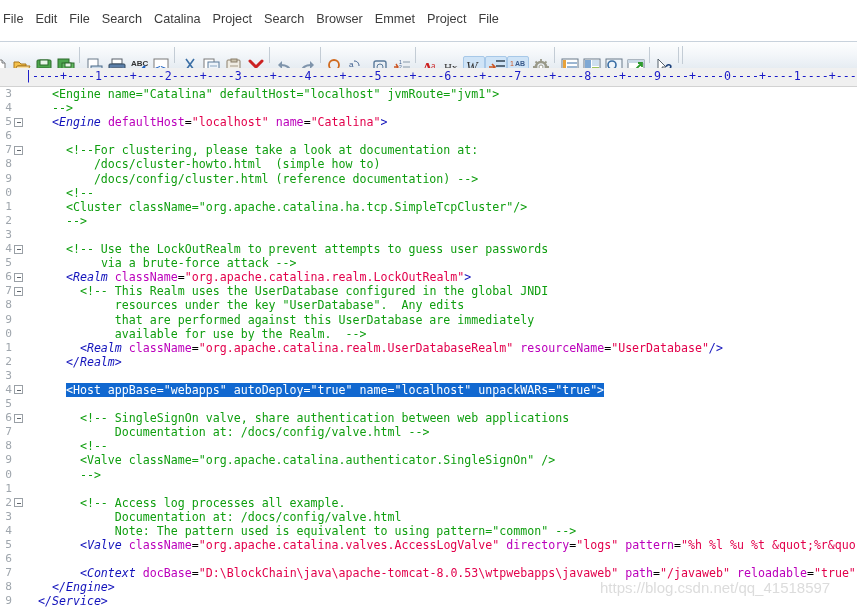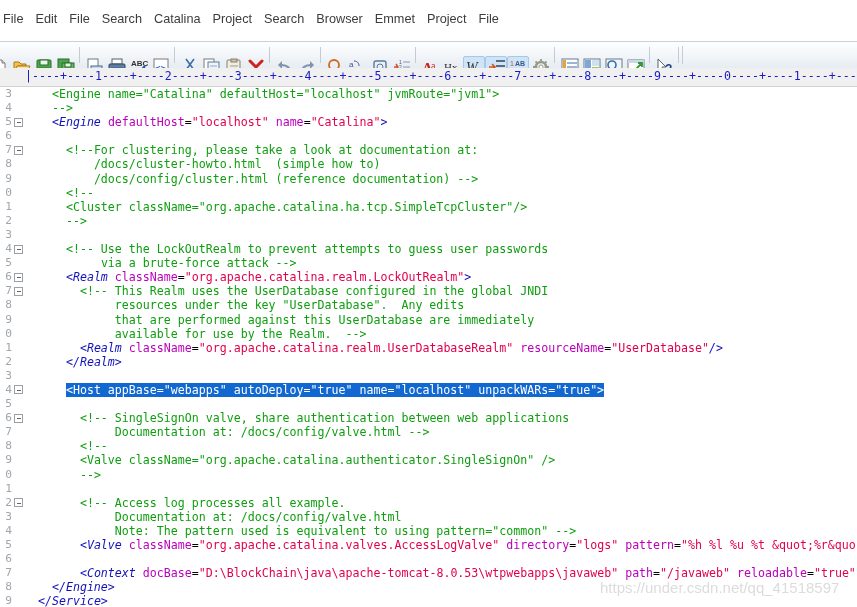--- a/index.html
+++ b/index.html
@@ -306,21 +306,21 @@
         </div>
       </div>
     <div class="tb-end"></div>
   </div>
 
   <div class="ruler">
     <div class="ruler-text">|----+----1----+----2----+----3----+----4----+----5----+----6----+----7----+----8----+----9----+----0----+----1----+----2</div>
   </div>
 
   <div class="editor">
-    <div class="watermark">https://under.csdn.net/qq_41518597</div>
+    <div class="watermark">https://blog.csdn.net/qq_41518597</div>
     <div class="code" id="code"><div class="ln"><span class="p">      </span><span class="c">&lt;Engine name="Catalina" defaultHost="localhost" jvmRoute="jvm1"&gt;</span></div><div class="ln"><span class="p">      </span><span class="c">--&gt;</span></div><div class="ln"><span class="p">      </span><span class="t">&lt;Engine</span><span class="p"> </span><span class="a">defaultHost</span><span class="p">=</span><span class="v">"localhost"</span><span class="p"> </span><span class="a">name</span><span class="p">=</span><span class="v">"Catalina"</span><span class="t">&gt;</span></div><div class="ln"></div><div class="ln"><span class="p">        </span><span class="c">&lt;!--For clustering, please take a look at documentation at:</span></div><div class="ln"><span class="p">            </span><span class="c">/docs/cluster-howto.html  (simple how to)</span></div><div class="ln"><span class="p">            </span><span class="c">/docs/config/cluster.html (reference documentation) --&gt;</span></div><div class="ln"><span class="p">        </span><span class="c">&lt;!--</span></div><div class="ln"><span class="p">        </span><span class="c">&lt;Cluster className="org.apache.catalina.ha.tcp.SimpleTcpCluster"/&gt;</span></div><div class="ln"><span class="p">        </span><span class="c">--&gt;</span></div><div class="ln"></div><div class="ln"><span class="p">        </span><span class="c">&lt;!-- Use the LockOutRealm to prevent attempts to guess user passwords</span></div><div class="ln"><span class="p">             </span><span class="c">via a brute-force attack --&gt;</span></div><div class="ln"><span class="p">        </span><span class="t">&lt;Realm</span><span class="p"> </span><span class="a">className</span><span class="p">=</span><span class="v">"org.apache.catalina.realm.LockOutRealm"</span><span class="t">&gt;</span></div><div class="ln"><span class="p">          </span><span class="c">&lt;!-- This Realm uses the UserDatabase configured in the global JNDI</span></div><div class="ln"><span class="p">               </span><span class="c">resources under the key "UserDatabase".  Any edits</span></div><div class="ln"><span class="p">               </span><span class="c">that are performed against this UserDatabase are immediately</span></div><div class="ln"><span class="p">               </span><span class="c">available for use by the Realm.  --&gt;</span></div><div class="ln"><span class="p">          </span><span class="t">&lt;Realm</span><span class="p"> </span><span class="a">className</span><span class="p">=</span><span class="v">"org.apache.catalina.realm.UserDatabaseRealm"</span><span class="p"> </span><span class="a">resourceName</span><span class="p">=</span><span class="v">"UserDatabase"</span><span class="t">/&gt;</span></div><div class="ln"><span class="p">        </span><span class="t">&lt;/Realm&gt;</span></div><div class="ln"></div><div class="ln"><span class="p">        </span><span class="sel">&lt;Host appBase="webapps" autoDeploy="true" name="localhost" unpackWARs="true"&gt;</span></div><div class="ln"></div><div class="ln"><span class="p">          </span><span class="c">&lt;!-- SingleSignOn valve, share authentication between web applications</span></div><div class="ln"><span class="p">               </span><span class="c">Documentation at: /docs/config/valve.html --&gt;</span></div><div class="ln"><span class="p">          </span><span class="c">&lt;!--</span></div><div class="ln"><span class="p">          </span><span class="c">&lt;Valve className="org.apache.catalina.authenticator.SingleSignOn" /&gt;</span></div><div class="ln"><span class="p">          </span><span class="c">--&gt;</span></div><div class="ln"></div><div class="ln"><span class="p">          </span><span class="c">&lt;!-- Access log processes all example.</span></div><div class="ln"><span class="p">               </span><span class="c">Documentation at: /docs/config/valve.html</span></div><div class="ln"><span class="p">               </span><span class="c">Note: The pattern used is equivalent to using pattern="common" --&gt;</span></div><div class="ln"><span class="p">          </span><span class="t">&lt;Valve</span><span class="p"> </span><span class="a">className</span><span class="p">=</span><span class="v">"org.apache.catalina.valves.AccessLogValve"</span><span class="p"> </span><span class="a">directory</span><span class="p">=</span><span class="v">"logs"</span><span class="p"> </span><span class="a">pattern</span><span class="p">=</span><span class="v">"%h %l %u %t &amp;quot;%r&amp;quo</span></div><div class="ln"></div><div class="ln"><span class="p">          </span><span class="t">&lt;Context</span><span class="p"> </span><span class="a">docBase</span><span class="p">=</span><span class="v">"D:\BlockChain\java\apache-tomcat-8.0.53\wtpwebapps\javaweb"</span><span class="p"> </span><span class="a">path</span><span class="p">=</span><span class="v">"/javaweb"</span><span class="p"> </span><span class="a">reloadable</span><span class="p">=</span><span class="v">"true"</span><span class="p"> </span></div><div class="ln"><span class="p">      </span><span class="t">&lt;/Engine&gt;</span></div><div class="ln"><span class="p">    </span><span class="t">&lt;/Service&gt;</span></div></div>
     <div class="gutter" id="gutter">
         <div class="gl">
           <span class="gnum">3</span>
         </div>
         <div class="gl">
           <span class="gnum">4</span>
         </div>
         <div class="gl">
           <span class="gnum">5</span>

